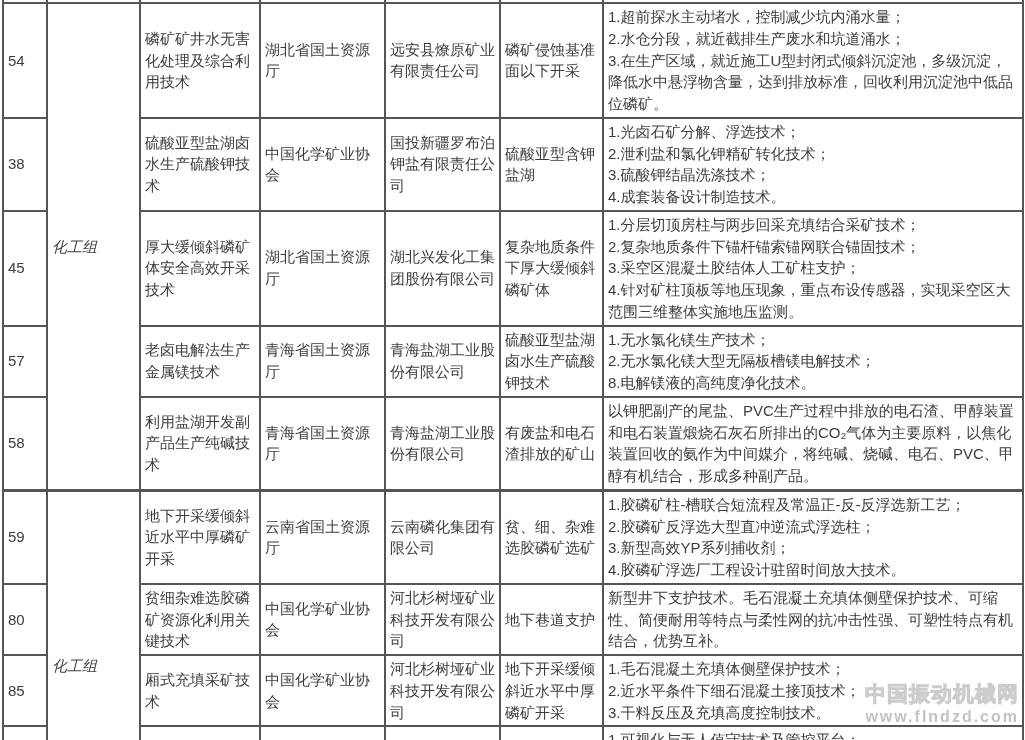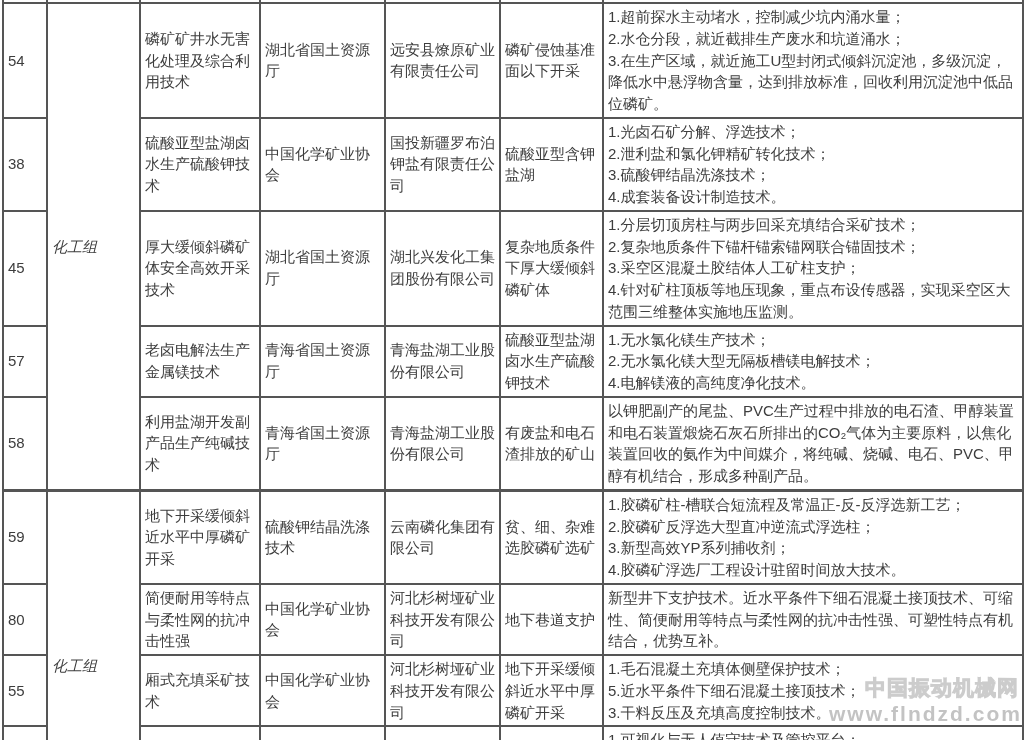--- a/index.html
+++ b/index.html
@@ -29,21 +29,21 @@
     position:absolute;right:6px;bottom:14px;width:190px;
     text-align:right;pointer-events:none;
     color:#c7c7c7;
   }
   .watermark .wm-name{
     font-size:21px;letter-spacing:1px;font-weight:bold;
     color:rgba(120,120,120,0.18);
     -webkit-text-stroke:1px #cccccc;
   }
   .watermark .wm-url{
-    font-size:21px;letter-spacing:2px;color:#c3c3c3;font-weight:bold;
+    font-size:16px;letter-spacing:2px;color:#c3c3c3;font-weight:bold;
   }
 </style>
 </head>
 <body>
 
 <div class="table-wrap">
   <table class="tech-table">
     <colgroup>
       <col style="width:44px">
         <col style="width:93px">
@@ -101,62 +101,62 @@
       </tr>
 
       <tr style="height:62px">
         <td class="c-no">57</td>
         <td>老卤电解法生产金属镁技术</td>
         <td>青海省国土资源厅</td>
         <td>青海盐湖工业股份有限公司</td>
         <td>硫酸亚型盐湖卤水生产硫酸钾技术</td>
         <td class="c-details">1.无水氯化镁生产技术；
 2.无水氯化镁大型无隔板槽镁电解技术；
-4.电解镁液的高纯度净化技术。</td>
+8.电解镁液的高纯度净化技术。</td>
       </tr>
 
       <tr style="height:80px">
         <td class="c-no">58</td>
         <td>利用盐湖开发副产品生产纯碱技术</td>
         <td>青海省国土资源厅</td>
         <td>青海盐湖工业股份有限公司</td>
         <td>有废盐和电石渣排放的矿山</td>
         <td class="c-details">以钾肥副产的尾盐、PVC生产过程中排放的电石渣、甲醇装置和电石装置煅烧石灰石所排出的CO₂气体为主要原料，以焦化装置回收的氨作为中间媒介，将纯碱、烧碱、电石、PVC、甲醇有机结合，形成多种副产品。</td>
       </tr>
 
       <tr class="group-break" style="height:82px">
         <td class="c-no">59</td>
         <td class="c-group" rowspan="4">化工组</td>
         <td>地下开采缓倾斜近水平中厚磷矿开采</td>
-        <td>硫酸钾结晶洗涤技术</td>
+        <td>云南省国土资源厅</td>
         <td>云南磷化集团有限公司</td>
         <td>贫、细、杂难选胶磷矿选矿</td>
         <td class="c-details">1.胶磷矿柱-槽联合短流程及常温正-反-反浮选新工艺；
 2.胶磷矿反浮选大型直冲逆流式浮选柱；
 3.新型高效YP系列捕收剂；
 4.胶磷矿浮选厂工程设计驻留时间放大技术。</td>
       </tr>
 
       <tr style="height:64px">
         <td class="c-no">80</td>
-        <td>简便耐用等特点与柔性网的抗冲击性强</td>
+        <td>贫细杂难选胶磷矿资源化利用关键技术</td>
         <td>中国化学矿业协会</td>
         <td>河北杉树垭矿业科技开发有限公司</td>
         <td>地下巷道支护</td>
-        <td class="c-details">新型井下支护技术。近水平条件下细石混凝土接顶技术、可缩性、简便耐用等特点与柔性网的抗冲击性强、可塑性特点有机结合，优势互补。</td>
+        <td class="c-details">新型井下支护技术。毛石混凝土充填体侧壁保护技术、可缩性、简便耐用等特点与柔性网的抗冲击性强、可塑性特点有机结合，优势互补。</td>
       </tr>
 
       <tr style="height:56px">
-        <td class="c-no">55</td>
+        <td class="c-no">85</td>
         <td>厢式充填采矿技术</td>
         <td>中国化学矿业协会</td>
         <td>河北杉树垭矿业科技开发有限公司</td>
         <td>地下开采缓倾斜近水平中厚磷矿开采</td>
         <td class="c-details">1.毛石混凝土充填体侧壁保护技术；
-5.近水平条件下细石混凝土接顶技术；
+2.近水平条件下细石混凝土接顶技术；
 3.干料反压及充填高度控制技术。</td>
       </tr>
 
       <tr style="height:100px">
         <td class="c-no">62</td>
         <td>磷矿采选充一体化智能管控技术</td>
         <td>湖北省国土资源厅</td>
         <td>湖北三宁矿业有限公司</td>
         <td>磷矿地下开采</td>
         <td class="c-details">1.可视化与无人值守技术及管控平台；

